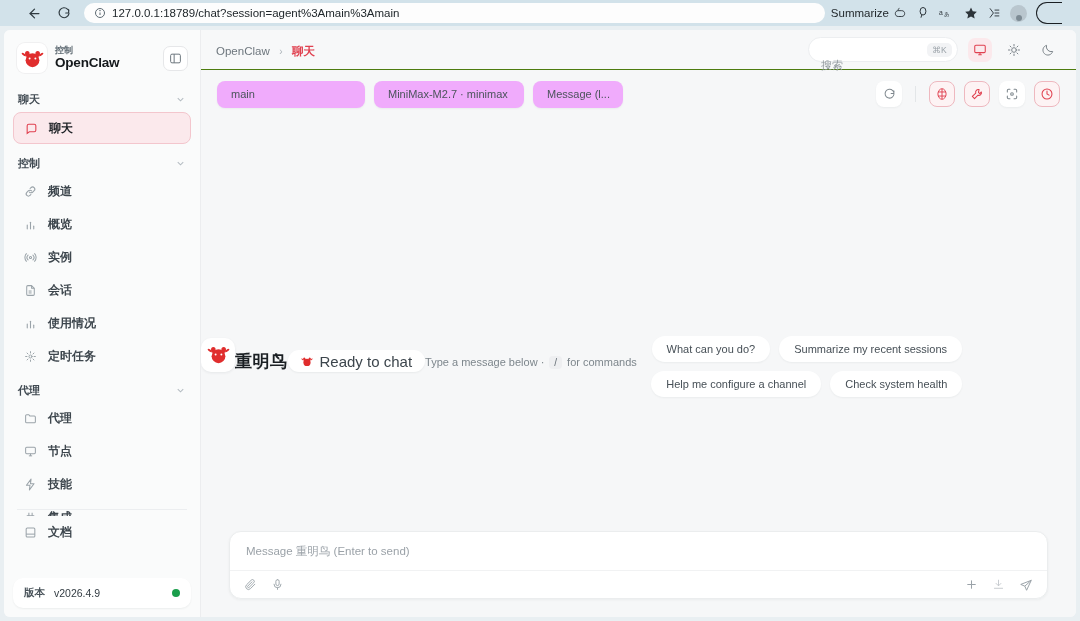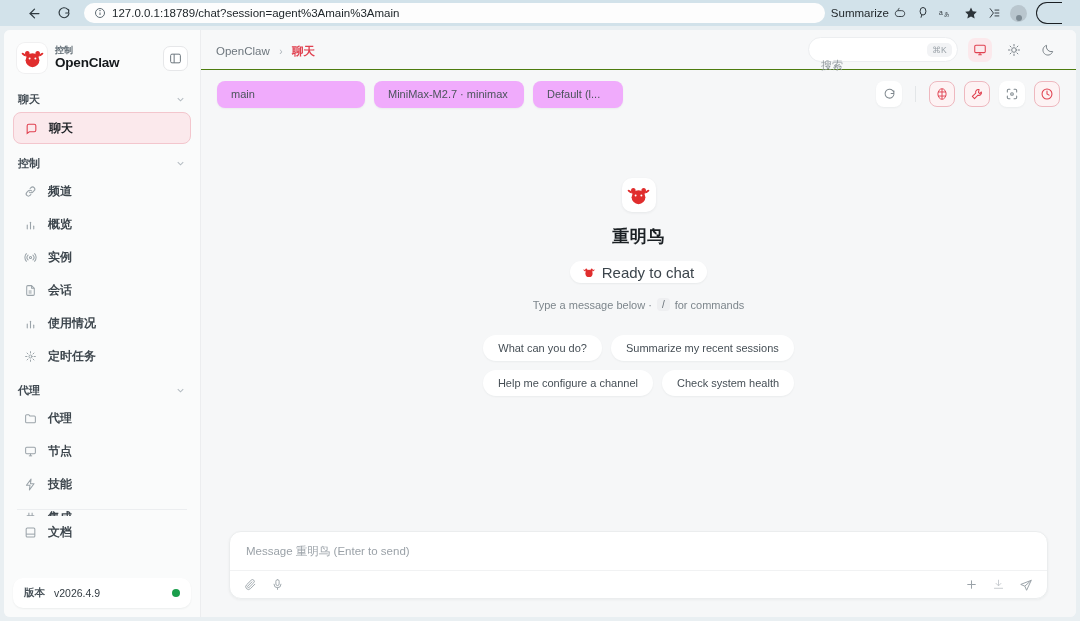--- a/index.html
+++ b/index.html
@@ -193,21 +193,21 @@
     color: #7f888e; flex: none;
   }
   .tool-btn.red {
     border: 1px solid #eeb8bf; color: #e0404f; background: #fdf3f4;
     box-shadow: none;
   }
   .tool-div { width: 1px; height: 16px; background: #e3e6e8; margin: 0 4px; flex: none; }
 
   
   .hero {
-    flex: 1; display: flex; flex-direction: column;
+    flex: 1; display: flex; flex-direction: row;
     align-items: center; justify-content: flex-start;
     padding-top: 60px; min-height: 0;
   }
   .hero-avatar {
     width: 34px; height: 34px; border-radius: 10px;
     background: #fff; box-shadow: 0 1px 3px rgba(20,30,40,.07);
     display: flex; align-items: center; justify-content: center;
   }
   .hero-title {
     font-size: 17px; font-weight: 700; color: #1a1f23;
@@ -555,21 +555,21 @@
         <div class="mode-btn">
           <svg width="14" height="14" viewBox="0 0 24 24" fill="none" stroke="currentColor" stroke-width="1.7" stroke-linejoin="round">
               <path d="M20 14.5A8.5 8.5 0 0 1 9.5 4a8.5 8.5 0 1 0 10.5 10.5z"></path>
             </svg>
         </div>
       </div>
 
       <div class="toolbar">
         <div class="pill w1">main</div>
         <div class="pill w2">MiniMax-M2.7 · minimax</div>
-        <div class="pill w3">Default (l...</div>
+        <div class="pill w3">Message (l...</div>
         <div class="toolbar-spacer"></div>
         <div class="tool-btn">
           <svg width="13" height="13" viewBox="0 0 24 24" fill="none" stroke="currentColor" stroke-width="1.9" stroke-linecap="round">
               <polyline points="20 5 20 10 15 10"></polyline>
               <path d="M20.2 11.5a8.2 8.2 0 1 1-2.3-6.8L20 7"></path>
             </svg>
         </div>
         <div class="tool-div"></div>
         <div class="tool-btn red">
           <svg width="14" height="14" viewBox="0 0 24 24" fill="none" stroke="currentColor" stroke-width="1.6">

